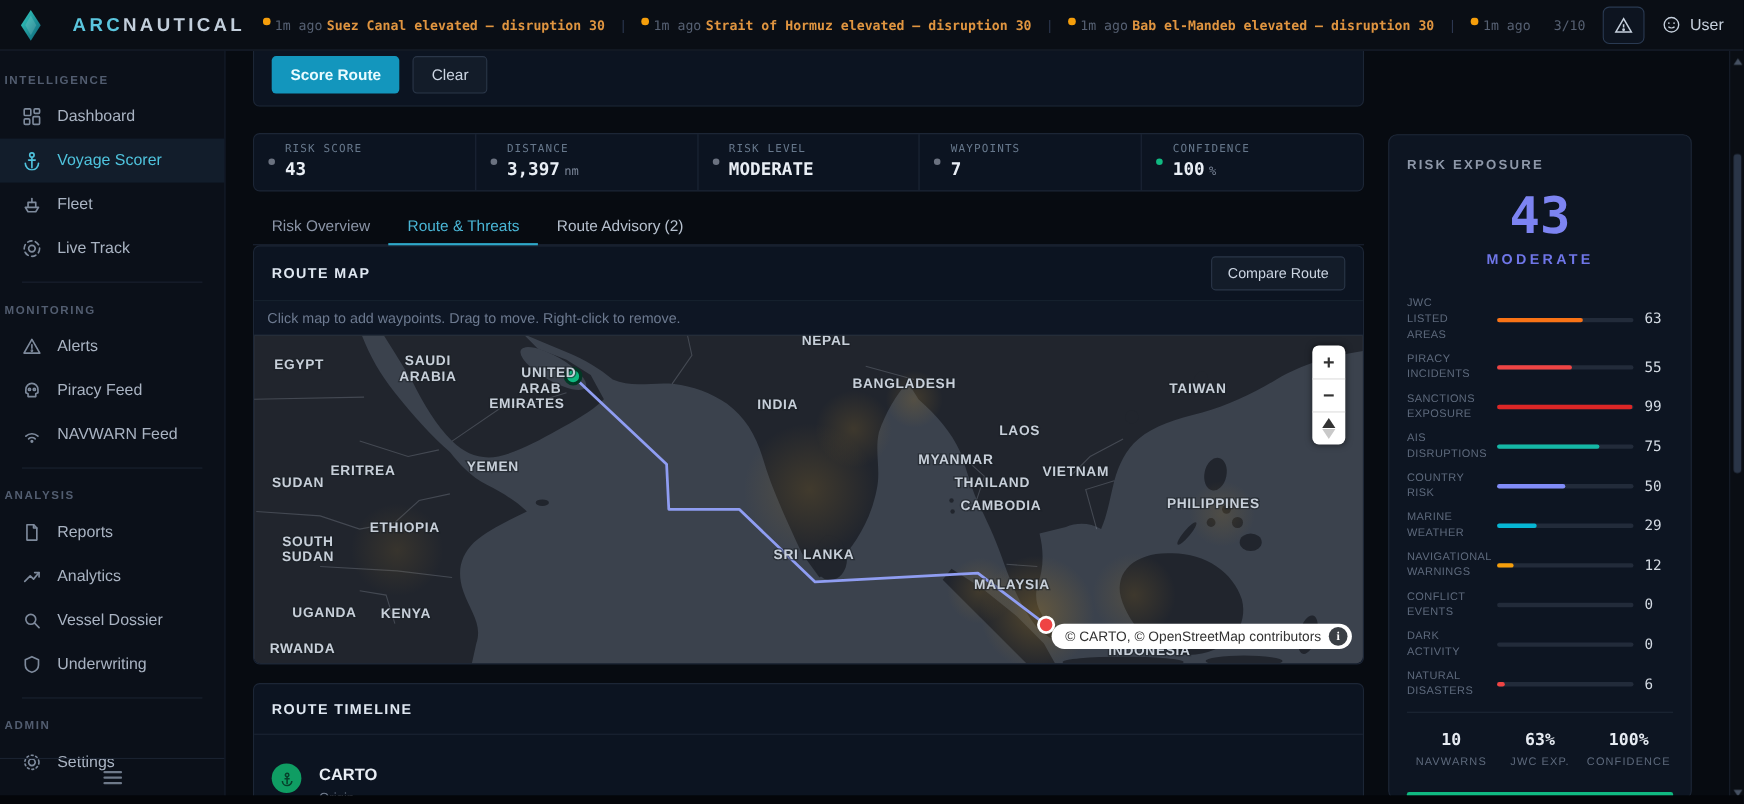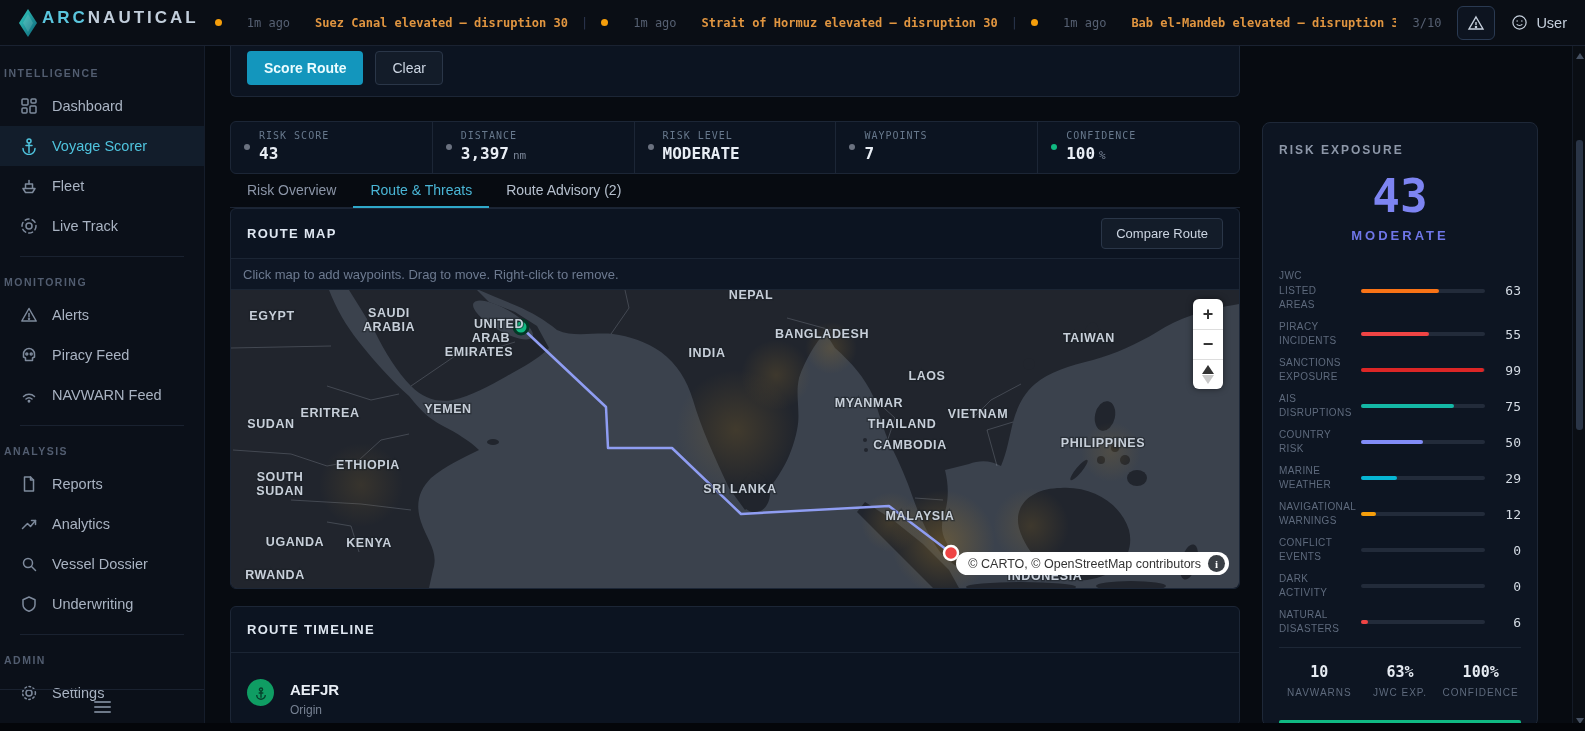--- a/index.html
+++ b/index.html
@@ -1,23 +1,23 @@
 <!DOCTYPE html>
 <html><head>
 <meta charset="utf-8">
 <style>
   * { margin:0; padding:0; box-sizing:border-box; }
   html,body { width:1585px; height:731px; overflow:hidden; background:#070b11; font-family:"Liberation Sans",sans-serif; }
 
   
   .topbar{height:46px;background:#0a0e15;border-bottom:1px solid #1a2231;display:flex;align-items:center;padding:0 18px;gap:16px;position:relative;z-index:5;}
-  .brand{display:flex;gap:4px;font-weight:bold;font-size:17px;letter-spacing:3px;flex:none;}
+  .brand{display:flex;align-items:center;gap:28px;font-weight:bold;font-size:17px;letter-spacing:3px;flex:none;}
   .brand-arc{color:#5bc6de}.brand-rest{color:#c2cedb}
   .ticker{flex:1;display:flex;align-items:center;gap:13px;overflow:hidden;white-space:nowrap;font-family:"DejaVu Sans Mono",monospace;font-size:12px;min-width:0;}
-  .tick-item{display:inline-flex;gap:25px;align-items:center;flex:none;}
+  .tick-item{display:inline-flex;gap:4px;flex:none;}
   .tick-dot{width:7px;height:7px;border-radius:50%;background:#f59e0b;flex:none;}
   .tick-time{color:#566072}
   .tick-text{color:#e09540;font-weight:bold}
   .tick-sep{color:#2c3750}
   .tick-count{color:#566072;font-family:"DejaVu Sans Mono",monospace;font-size:12px;flex:none;}
   .alert-btn{width:38px;height:34px;border:1px solid #2a3a52;background:#0d1420;border-radius:6px;display:flex;align-items:center;justify-content:center;cursor:pointer;flex:none;}
   .user{display:flex;gap:8px;color:#c6d0dd;font-size:14.5px;align-items:center;cursor:pointer;flex:none;}
 
   
   .shell{display:flex;height:685px;position:relative;}
@@ -43,21 +43,21 @@
   
   .stats-card{margin-top:24px;height:53px;display:flex;}
   .stat{flex:1;display:flex;gap:9px;padding:8px 0 0 13px;border-left:1px solid #1c2636;}
   .stat:first-child{border-left:none;}
   .stat-dot{width:6px;height:6px;border-radius:50%;margin-top:14px;flex:none;}
   .stat-label{font-family:"DejaVu Sans Mono",monospace;font-size:10px;letter-spacing:1px;color:#67788c;}
   .stat-value{font-family:"DejaVu Sans Mono",monospace;font-weight:bold;font-size:16px;color:#e9eef5;margin-top:3px;}
   .stat-unit{font-size:11px;color:#7b8698;font-weight:normal;margin-left:4px;}
 
   
-  .tabs{display:flex;border-bottom:1px solid #1b2433;height:34px;}
+  .tabs{margin-top:15px;display:flex;border-bottom:1px solid #1b2433;height:34px;}
   .tab{padding:0 17px;font-size:14px;color:#8b95a7;display:flex;align-items:center;border-bottom:2px solid transparent;margin-bottom:-1px;cursor:pointer;}
   .tab.active{color:#4ab6d6;border-bottom-color:#2fa8c9;}
   .tab:nth-child(3){color:#b6c0ce;}
 
   
   .map-card{margin-top:0;}
   .card-head{height:50px;display:flex;align-items:center;justify-content:space-between;padding:0 16px;border-bottom:1px solid #1b2534;}
   .card-title{font-size:13px;font-weight:bold;letter-spacing:1.3px;color:#dfe7f1;}
   .hint{height:31px;background:#0e1624;border-bottom:1px solid #1b2534;color:#6d7a90;font-size:13px;display:flex;align-items:center;padding:0 12px;}
   .map-wrap{position:relative;height:298px;background:#3b424d;border-radius:0 0 6px 6px;overflow:hidden;cursor:crosshair;}
@@ -82,21 +82,21 @@
   
   .risk-panel{width:276px;flex:none;margin-top:76px;height:605px;border-radius:8px;background:#0d1522;border:1px solid #1e2838;padding:20px 16px 0;}
   .rp-title{font-size:12px;letter-spacing:2px;color:#8d97a8;font-weight:bold;}
   .rp-score{text-align:center;font-family:"DejaVu Sans Mono",monospace;font-weight:bold;font-size:46px;color:#7d84f2;margin-top:16px;line-height:1;}
   .rp-level{text-align:center;font-size:13px;font-weight:bold;letter-spacing:3px;color:#6f76e8;margin-top:9px;}
   .rp-metrics{margin-top:26px;}
   .metric{display:flex;align-items:center;gap:10px;margin-bottom:7px;}
   .m-label{width:72px;font-size:10px;line-height:1.45;color:#5e6a7d;letter-spacing:.4px;text-transform:uppercase;flex:none;}
   .m-track{flex:1;height:4px;background:#222b3a;border-radius:2px;position:relative;}
   .m-fill{position:absolute;left:0;top:0;height:100%;border-radius:2px;}
-  .m-value{width:26px;text-align:right;font-family:"DejaVu Sans Mono",monospace;font-size:13px;color:#d3dae3;flex:none;}
+  .m-value{width:26px;font-family:"DejaVu Sans Mono",monospace;font-size:13px;color:#d3dae3;flex:none;}
   .rp-divider{height:1px;background:#1d2736;margin:10px 0 15px;}
   .rp-foot{display:flex;text-align:center;}
   .rp-foot .col{flex:1;text-align:center;}
   .f-value{font-family:"DejaVu Sans Mono",monospace;font-weight:bold;font-size:15px;color:#e6ebf2;}
   .f-label{font-size:10px;letter-spacing:1px;color:#5e6a7d;margin-top:6px;}
   .rp-bar{height:5px;border-radius:2px;margin-top:22px;}
 
   
   .scrollbar{position:fixed;top:46px;right:0;bottom:0;width:13px;background:#0a0e14;border-left:1px solid #141b27;}
   .sb-thumb{position:absolute;left:3px;width:7px;top:94px;height:290px;background:#2a3547;border-radius:3px;}
@@ -480,21 +480,21 @@
         <div class="tl-item">
           <div class="tl-badge">
             <svg width="14" height="14" viewBox="0 0 18 18" fill="none" stroke="#06402b" stroke-width="1.8">
               <circle cx="9" cy="4.5" r="2"></circle>
                 <line x1="9" y1="6.5" x2="9" y2="15"></line>
                 <path d="M3.5,11.5 a5.5,5.5 0 0 0 11,0"></path>
                 <line x1="6" y1="9" x2="12" y2="9"></line>
             </svg>
           </div>
           <div>
-            <div class="tl-code">AEFJR</div>
+            <div class="tl-code">CARTO</div>
             <div class="tl-role">Origin</div>
           </div>
         </div>
       </div>
     </div>
 
     <aside class="card risk-panel">
       <div class="rp-title">RISK EXPOSURE</div>
       <div class="rp-score" style="color: rgb(125, 132, 242);">43</div>
       <div class="rp-level">MODERATE</div>

